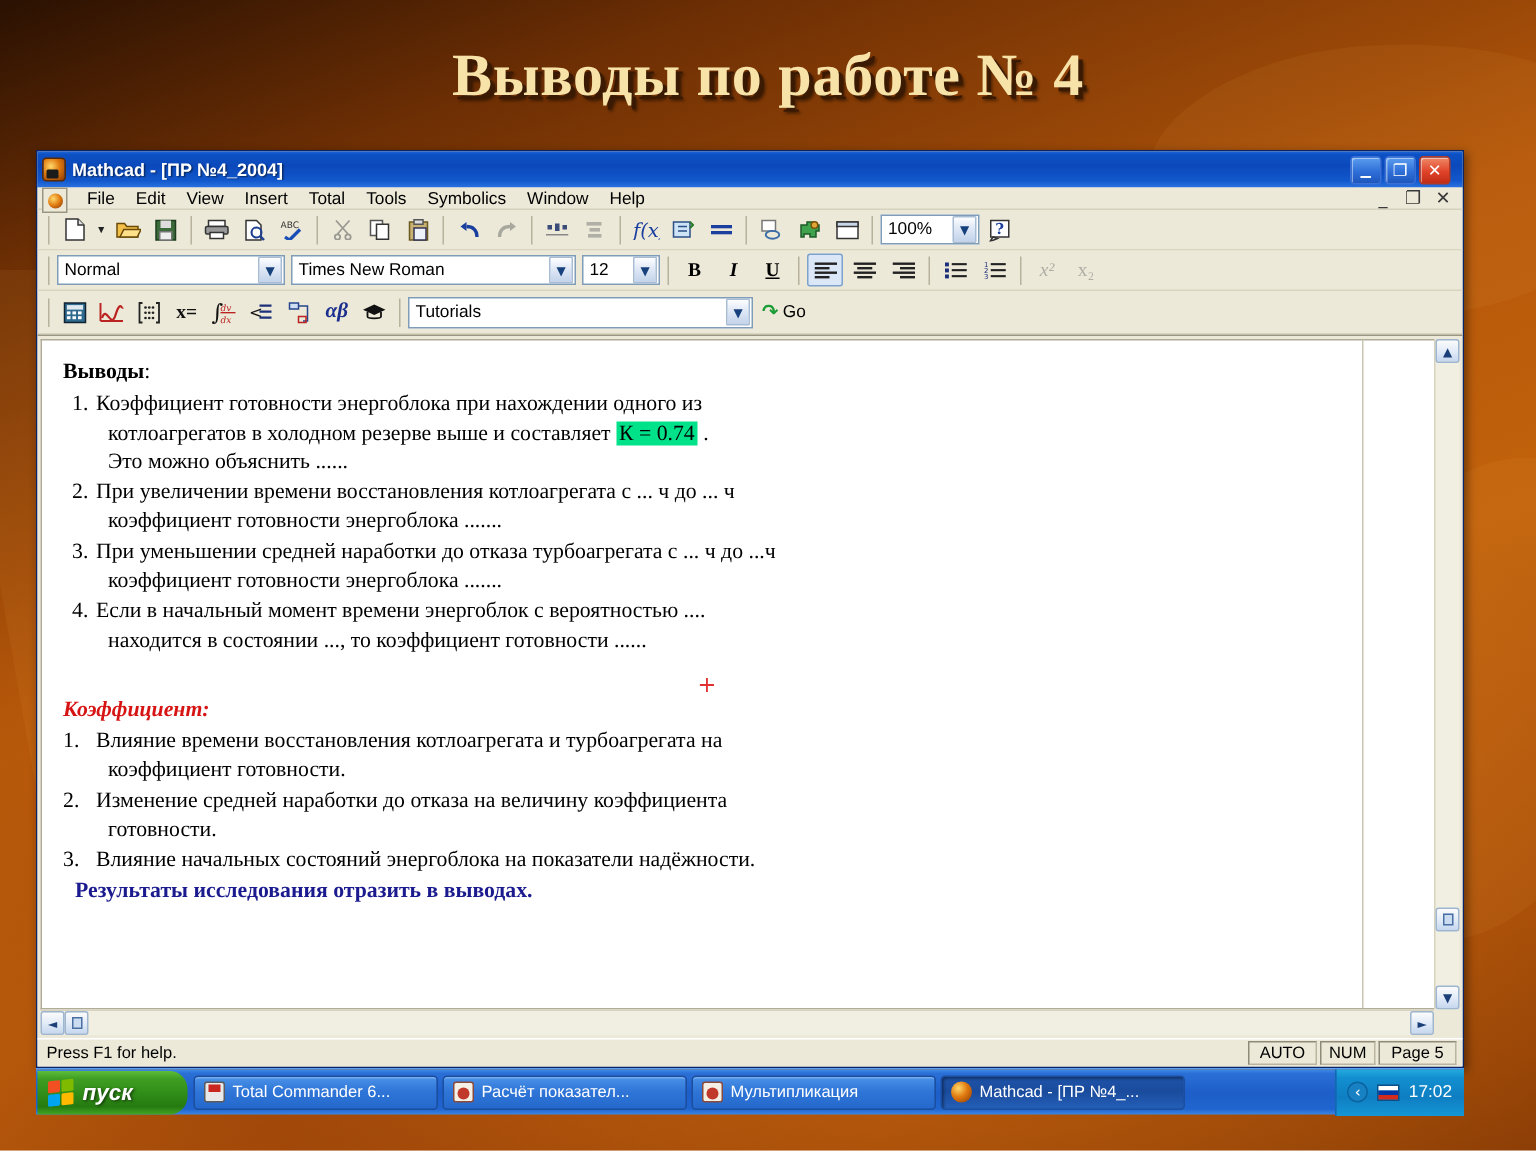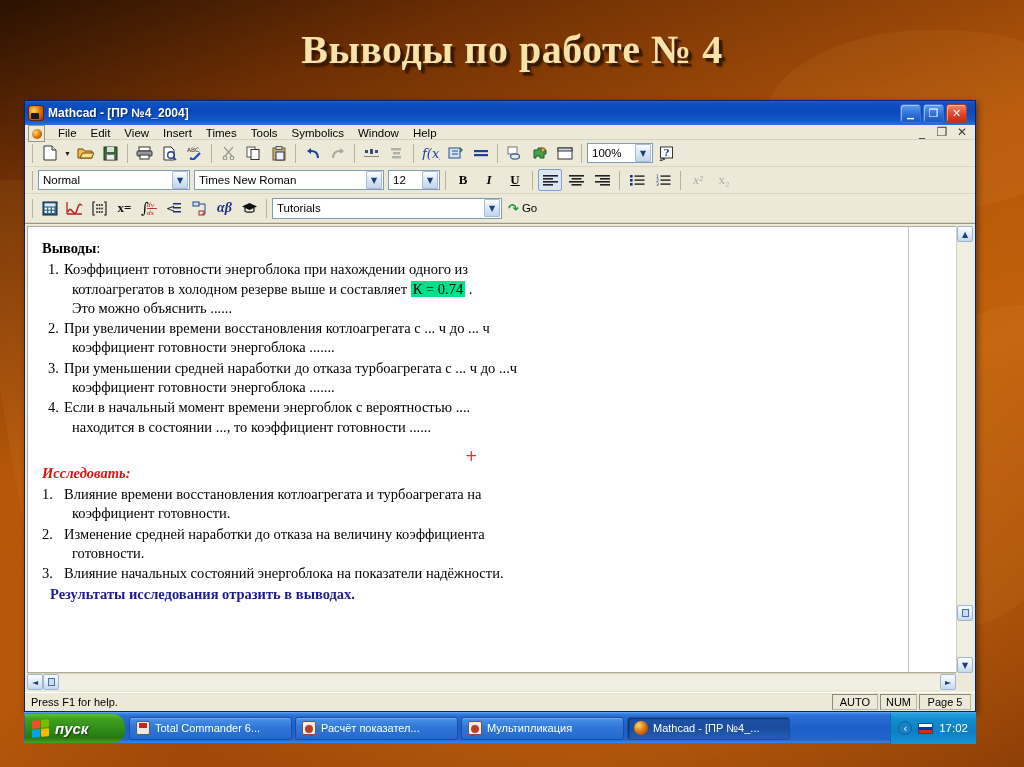--- a/index.html
+++ b/index.html
@@ -320,21 +320,21 @@
         </div>
     </div>
   </div>
 
   <div class="menubar">
     <div class="doc-icon"></div>
     <div class="mi">File</div>
     <div class="mi">Edit</div>
     <div class="mi">View</div>
     <div class="mi">Insert</div>
-    <div class="mi">Times</div>
+    <div class="mi">Total</div>
     <div class="mi">Tools</div>
     <div class="mi">Symbolics</div>
     <div class="mi">Window</div>
     <div class="mi">Help</div>
     <div class="doc-ctrls">
       <span>_</span>
       <span>❐</span>
       <span>✕</span>
     </div>
   </div>
@@ -667,21 +667,21 @@
             <div class="d-num">4.</div>
             <div class="d-body">
               <span class="ln">Если в начальный момент времени  энергоблок с вероятностью ....</span>
               <span class="ln ind">находится в состоянии ..., то  коэффициент готовности ......</span>
             </div>
           </div>
         </div>
 
         <div class="d-gap"></div>
 
-        <div class="d-invest">Исследовать:</div>
+        <div class="d-invest">Коэффициент:</div>
 
         <div class="d-list">
           <div class="d-li">
             <div class="d-num" style="padding-left:0;">1.</div>
             <div class="d-body">
               <span class="ln">Влияние времени восстановления котлоагрегата и турбоагрегата  на</span>
               <span class="ln ind">коэффициент готовности.</span>
             </div>
           </div>
           <div class="d-li">

